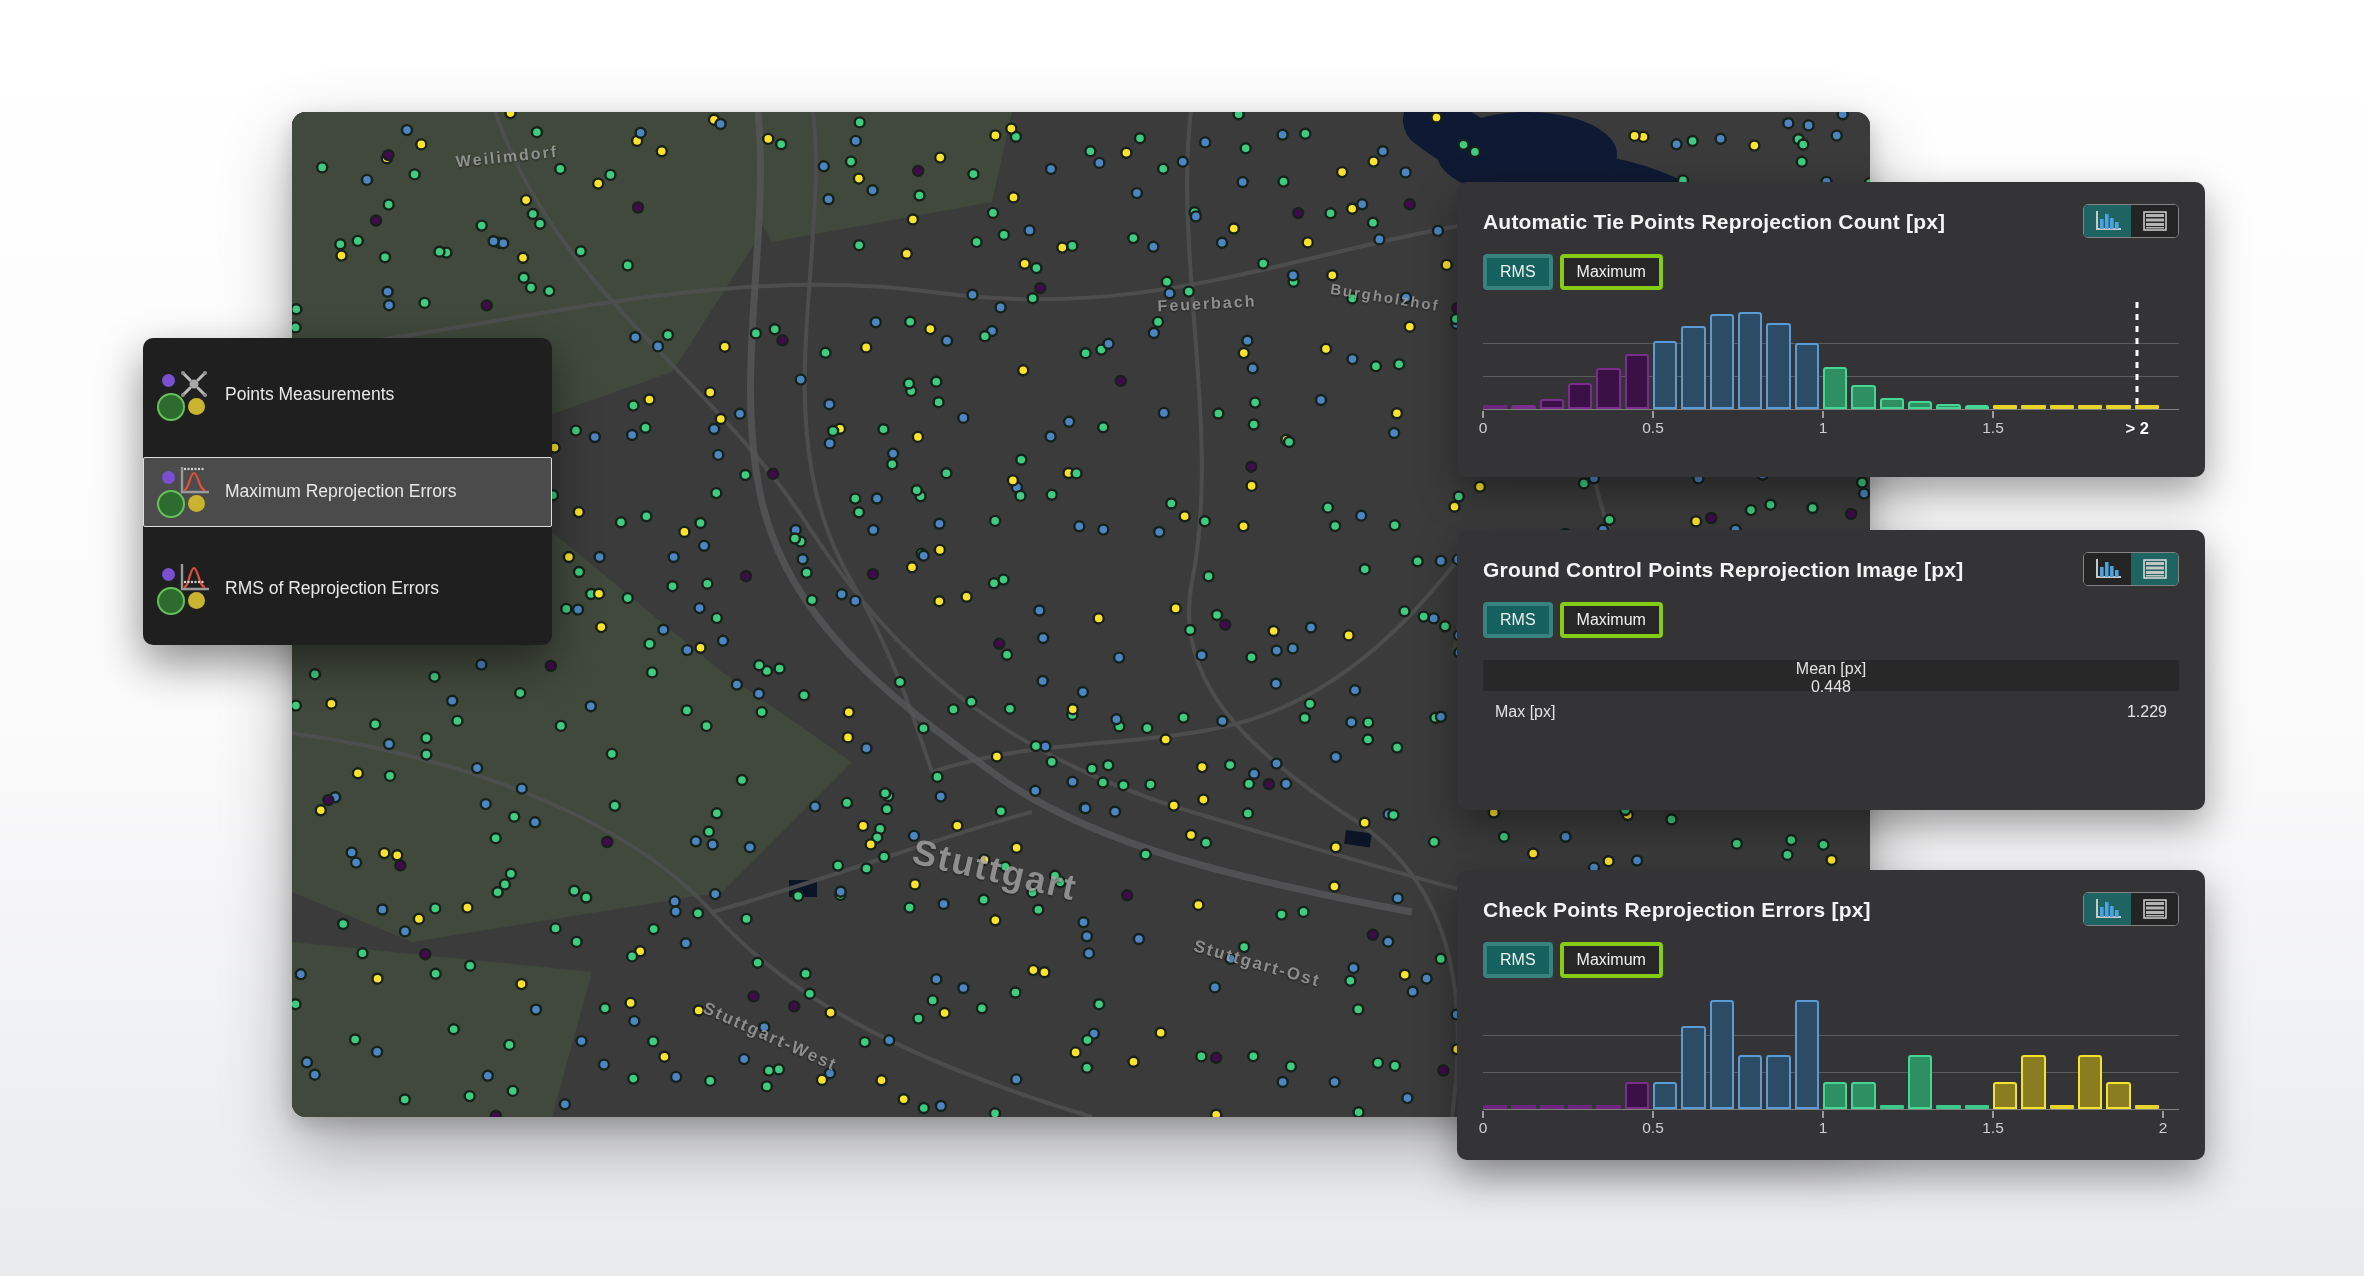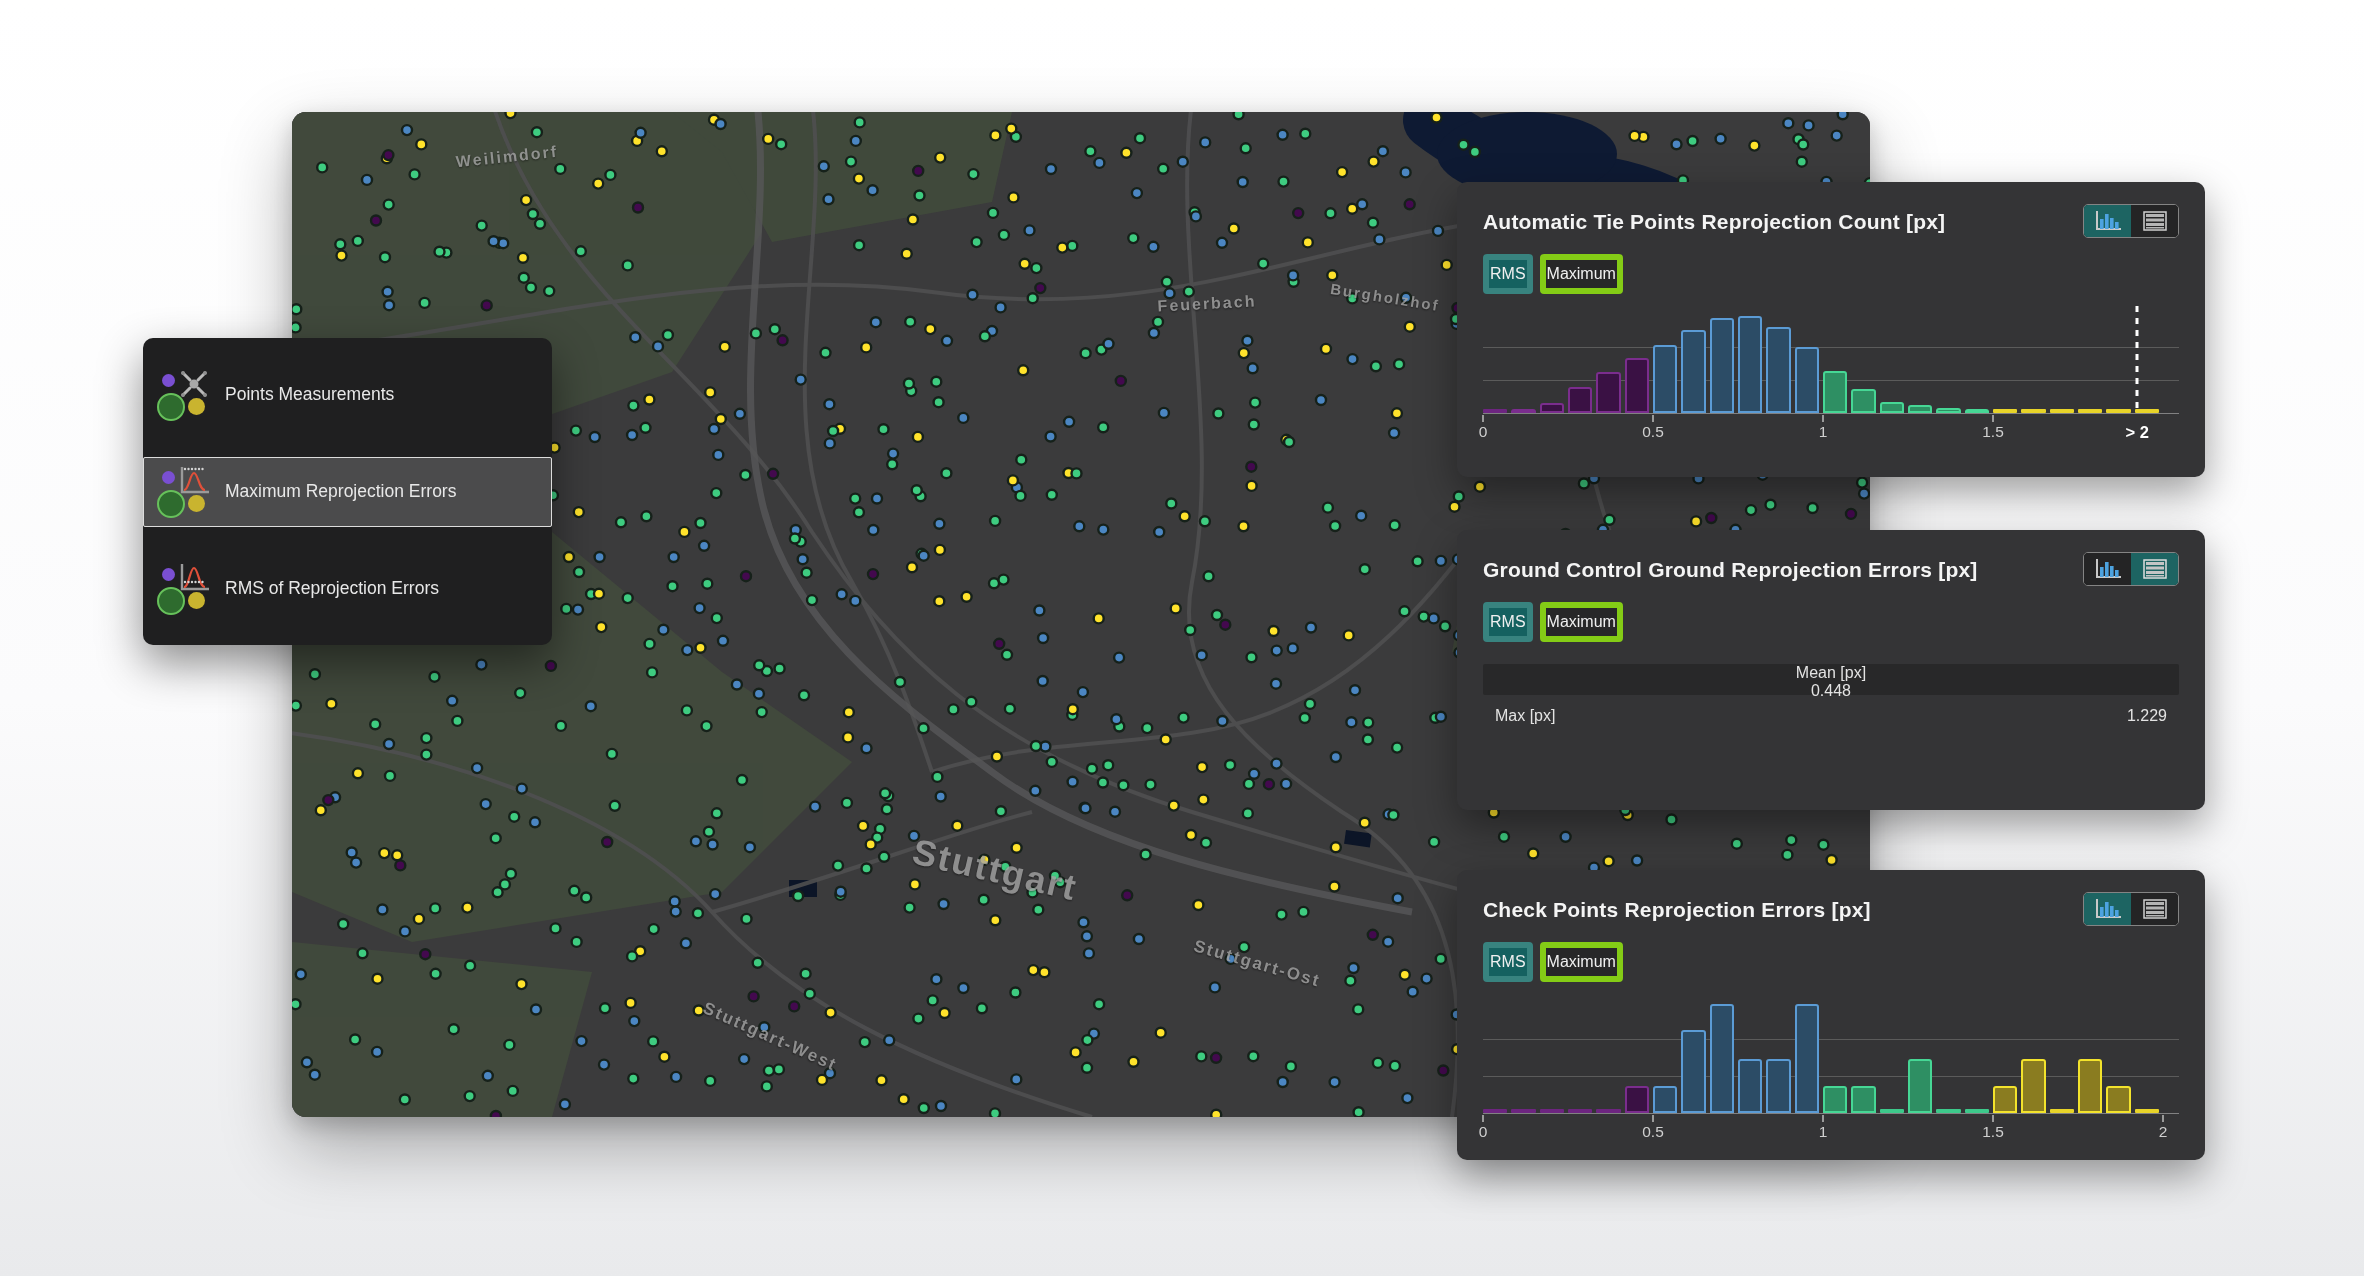--- a/index.html
+++ b/index.html
@@ -29,21 +29,21 @@
   
   .panel{position:absolute;left:1457px;width:748px;background:#343436;border-radius:10px;z-index:4;
     box-shadow:0 16px 40px rgba(0,0,0,.38);padding:22px 26px;box-sizing:border-box;color:#eee;}
   .p1{top:182px;height:295px}.p2{top:530px;height:280px}.p3{top:870px;height:290px}
   .panel-head{display:flex;justify-content:space-between;align-items:flex-start;}
   .panel-title{font-size:21px;font-weight:600;color:#f4f4f4;letter-spacing:.2px;padding-top:6px;}
   .toggle{display:flex;border:1px solid #848484;border-radius:5px;overflow:hidden;background:#242425;flex:none;}
   .tbtn{width:47px;height:32px;display:flex;align-items:center;justify-content:center;background:#242425;}
   .tbtn.active{background:#1d6462;}
   .tabs{display:flex;gap:7px;margin-top:16px;}
-  .tab{padding:5px 1px;border-radius:4px;font-size:16px;border:6px solid #84cc16;
+  .tab{padding:5px 13px;border-radius:4px;font-size:16px;border:4px solid #84cc16;
     background:#272728;color:#f0f0f0;}
   .tab.active{background:#156160;border-color:#38837f;}
   
   .hist{position:relative;margin-top:20px;padding-right:16px;}
   .hist-area{position:relative;}
   .gridline{position:absolute;left:0;right:-16px;height:1px;background:#5b5b5b;}
   .axis-line{position:absolute;left:0;right:-16px;bottom:0;height:1px;background:#8f8f8f;opacity:.85;}
   .bar{position:absolute;bottom:1px;box-sizing:border-box;border-radius:3px 3px 0 0;}
   .bar.dash{border:none!important;border-radius:1px;}
   .threshold{position:absolute;width:3px;top:-8px;bottom:0;transform:translateX(-50%);
@@ -1062,21 +1062,21 @@
           <span class="tick-label" style="left: 50%;">1</span>
           <div class="tick-mark" style="left: 75%;"></div>
           <span class="tick-label" style="left: 75%;">1.5</span>
           <span class="tick-label bold" style="left: 96.2%;">&gt; 2</span>
         </div>
       </div>
   </section>
 
   <section class="panel p2">
     <div class="panel-head">
-      <div class="panel-title">Ground Control Ground Reprojection Errors [px]</div>
+      <div class="panel-title">Ground Control Points Reprojection Image [px]</div>
       <div class="toggle">
         <div class="tbtn">
           <svg width="30" height="22" viewBox="0 0 30 22">
             <path d="M4,1 V19 H28" stroke="#c9c9c9" stroke-width="2" fill="none"></path>
             <rect x="7" y="9" width="3.6" height="10" fill="#4da3e0"></rect>
             <rect x="12" y="4" width="3.6" height="15" fill="#4da3e0"></rect>
             <rect x="17" y="8" width="3.6" height="11" fill="#4da3e0"></rect>
             <rect x="22" y="12" width="3.6" height="7" fill="#4da3e0"></rect>
           </svg>
         </div>

